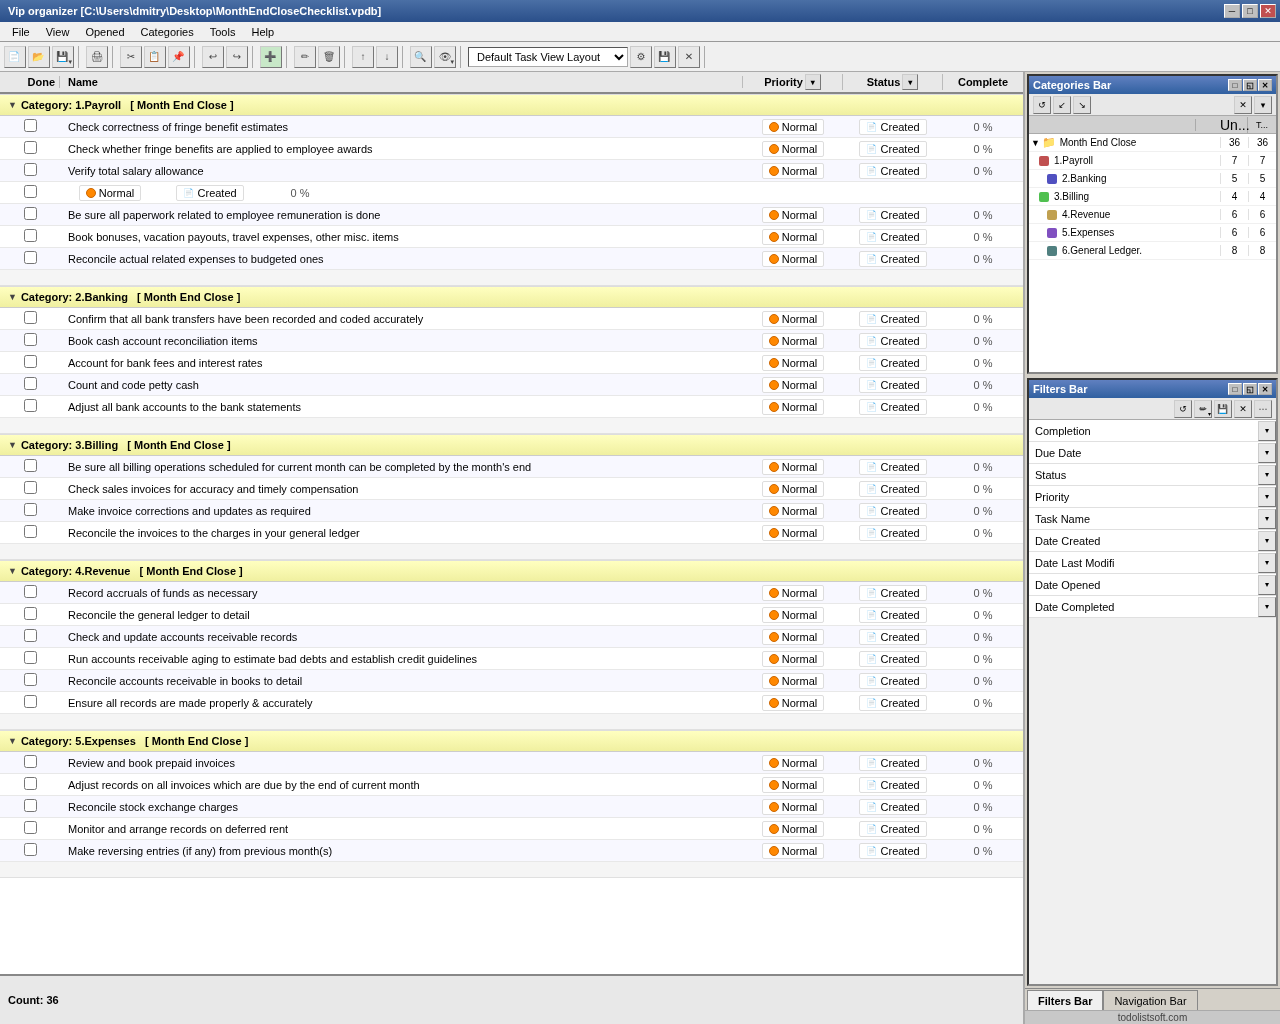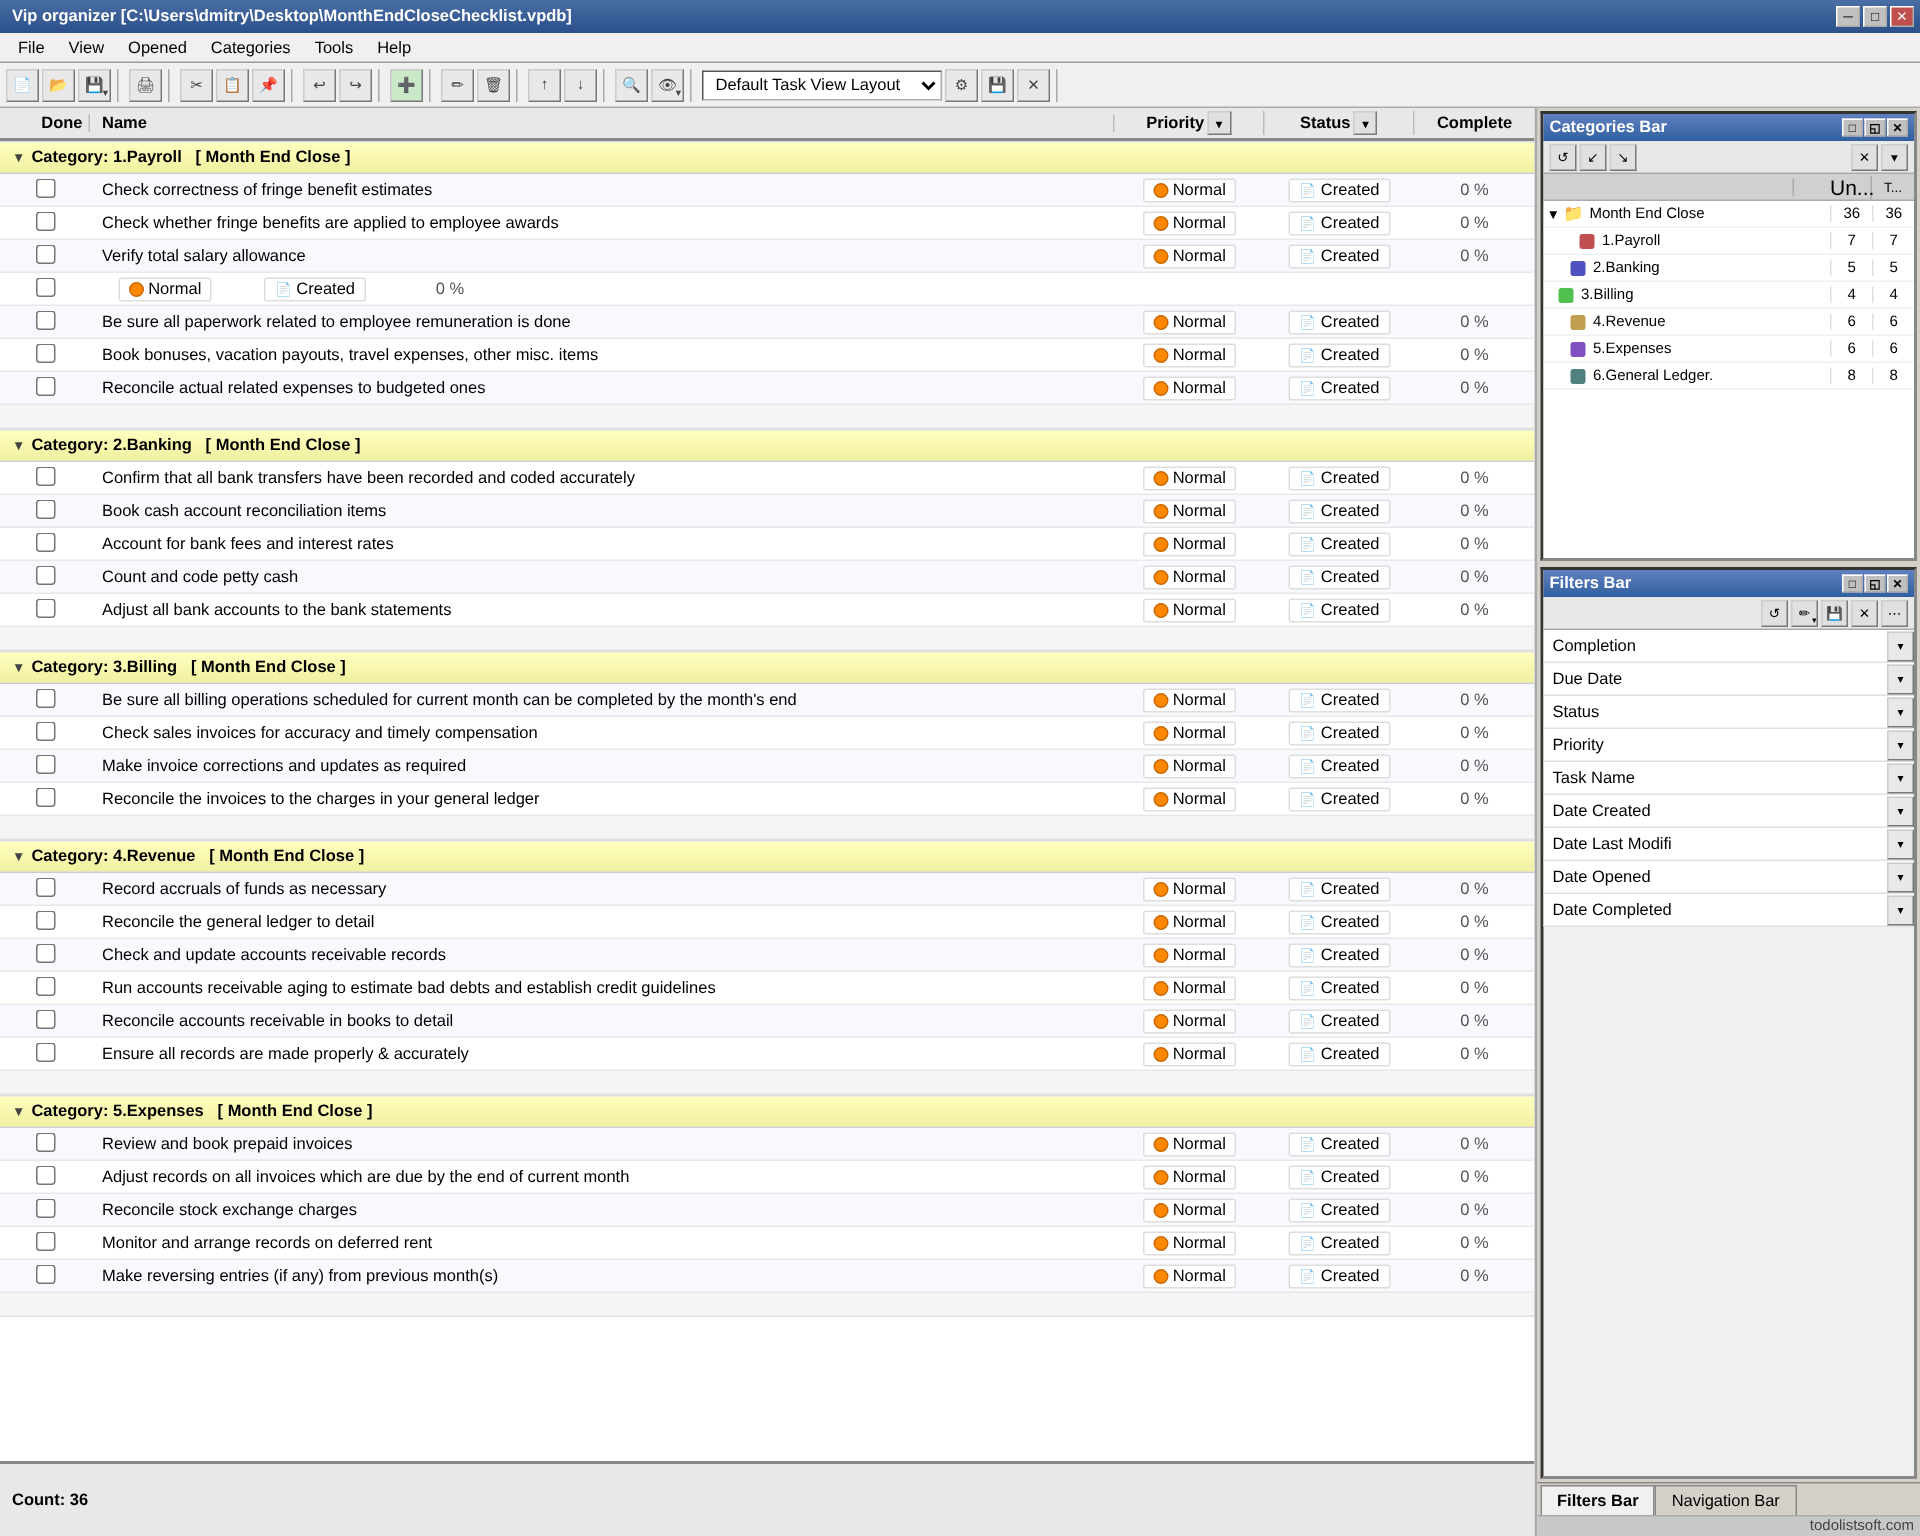--- a/index.html
+++ b/index.html
@@ -259,21 +259,21 @@
       font-size: 11px;
       height: 20px;
       display: flex;
       align-items: center;
     }
     .tab-btn.active { background: #f0f0f0; font-weight: bold; }
 
     
     .watermark {
       background: #c8c8c8;
-      text-align: right;
+      text-align: center;
       padding: 1px 4px;
       font-size: 10px;
       color: #444;
       border-top: 1px solid #aaa;
     }
 
     
     .task-scroll::-webkit-scrollbar { width: 16px; }
     .task-scroll::-webkit-scrollbar-track { background: #f0f0f0; }
     .task-scroll::-webkit-scrollbar-thumb { background: #c0c0c0; border: 1px outset #aaa; }
@@ -932,21 +932,21 @@
         <div class="cat-tree-col3">T...</div>
       </div>
       <div class="cat-tree" id="cat-tree">
       <div class="cat-tree-item" style="padding-left: 2px;">
     <span style="font-size:9px;margin-right:2px;">▼</span>
     <span style="margin-right:2px;font-size:11px;">📁</span>
     <span class="cat-tree-name">Month End Close</span>
     <span class="cat-tree-num">36</span>
     <span class="cat-tree-num">36</span>
   </div>
-          <div class="cat-tree-item" style="padding-left: 24px; justify-content: center;">
+          <div class="cat-tree-item" style="padding-left: 10px; justify-content: center;">
       <span style="display:inline-block;width:10px;height:10px;background:#c05050;border-radius:2px;margin-right:3px;flex-shrink:0;"></span>
       <span class="cat-tree-name">1.Payroll</span>
       <span class="cat-tree-num">7</span>
       <span class="cat-tree-num">7</span>
     </div>
           <div class="cat-tree-item" style="padding-left: 18px;">
       <span style="display:inline-block;width:10px;height:10px;background:#5050c0;border-radius:2px;margin-right:3px;flex-shrink:0;"></span>
       <span class="cat-tree-name">2.Banking</span>
       <span class="cat-tree-num">5</span>
       <span class="cat-tree-num">5</span>

